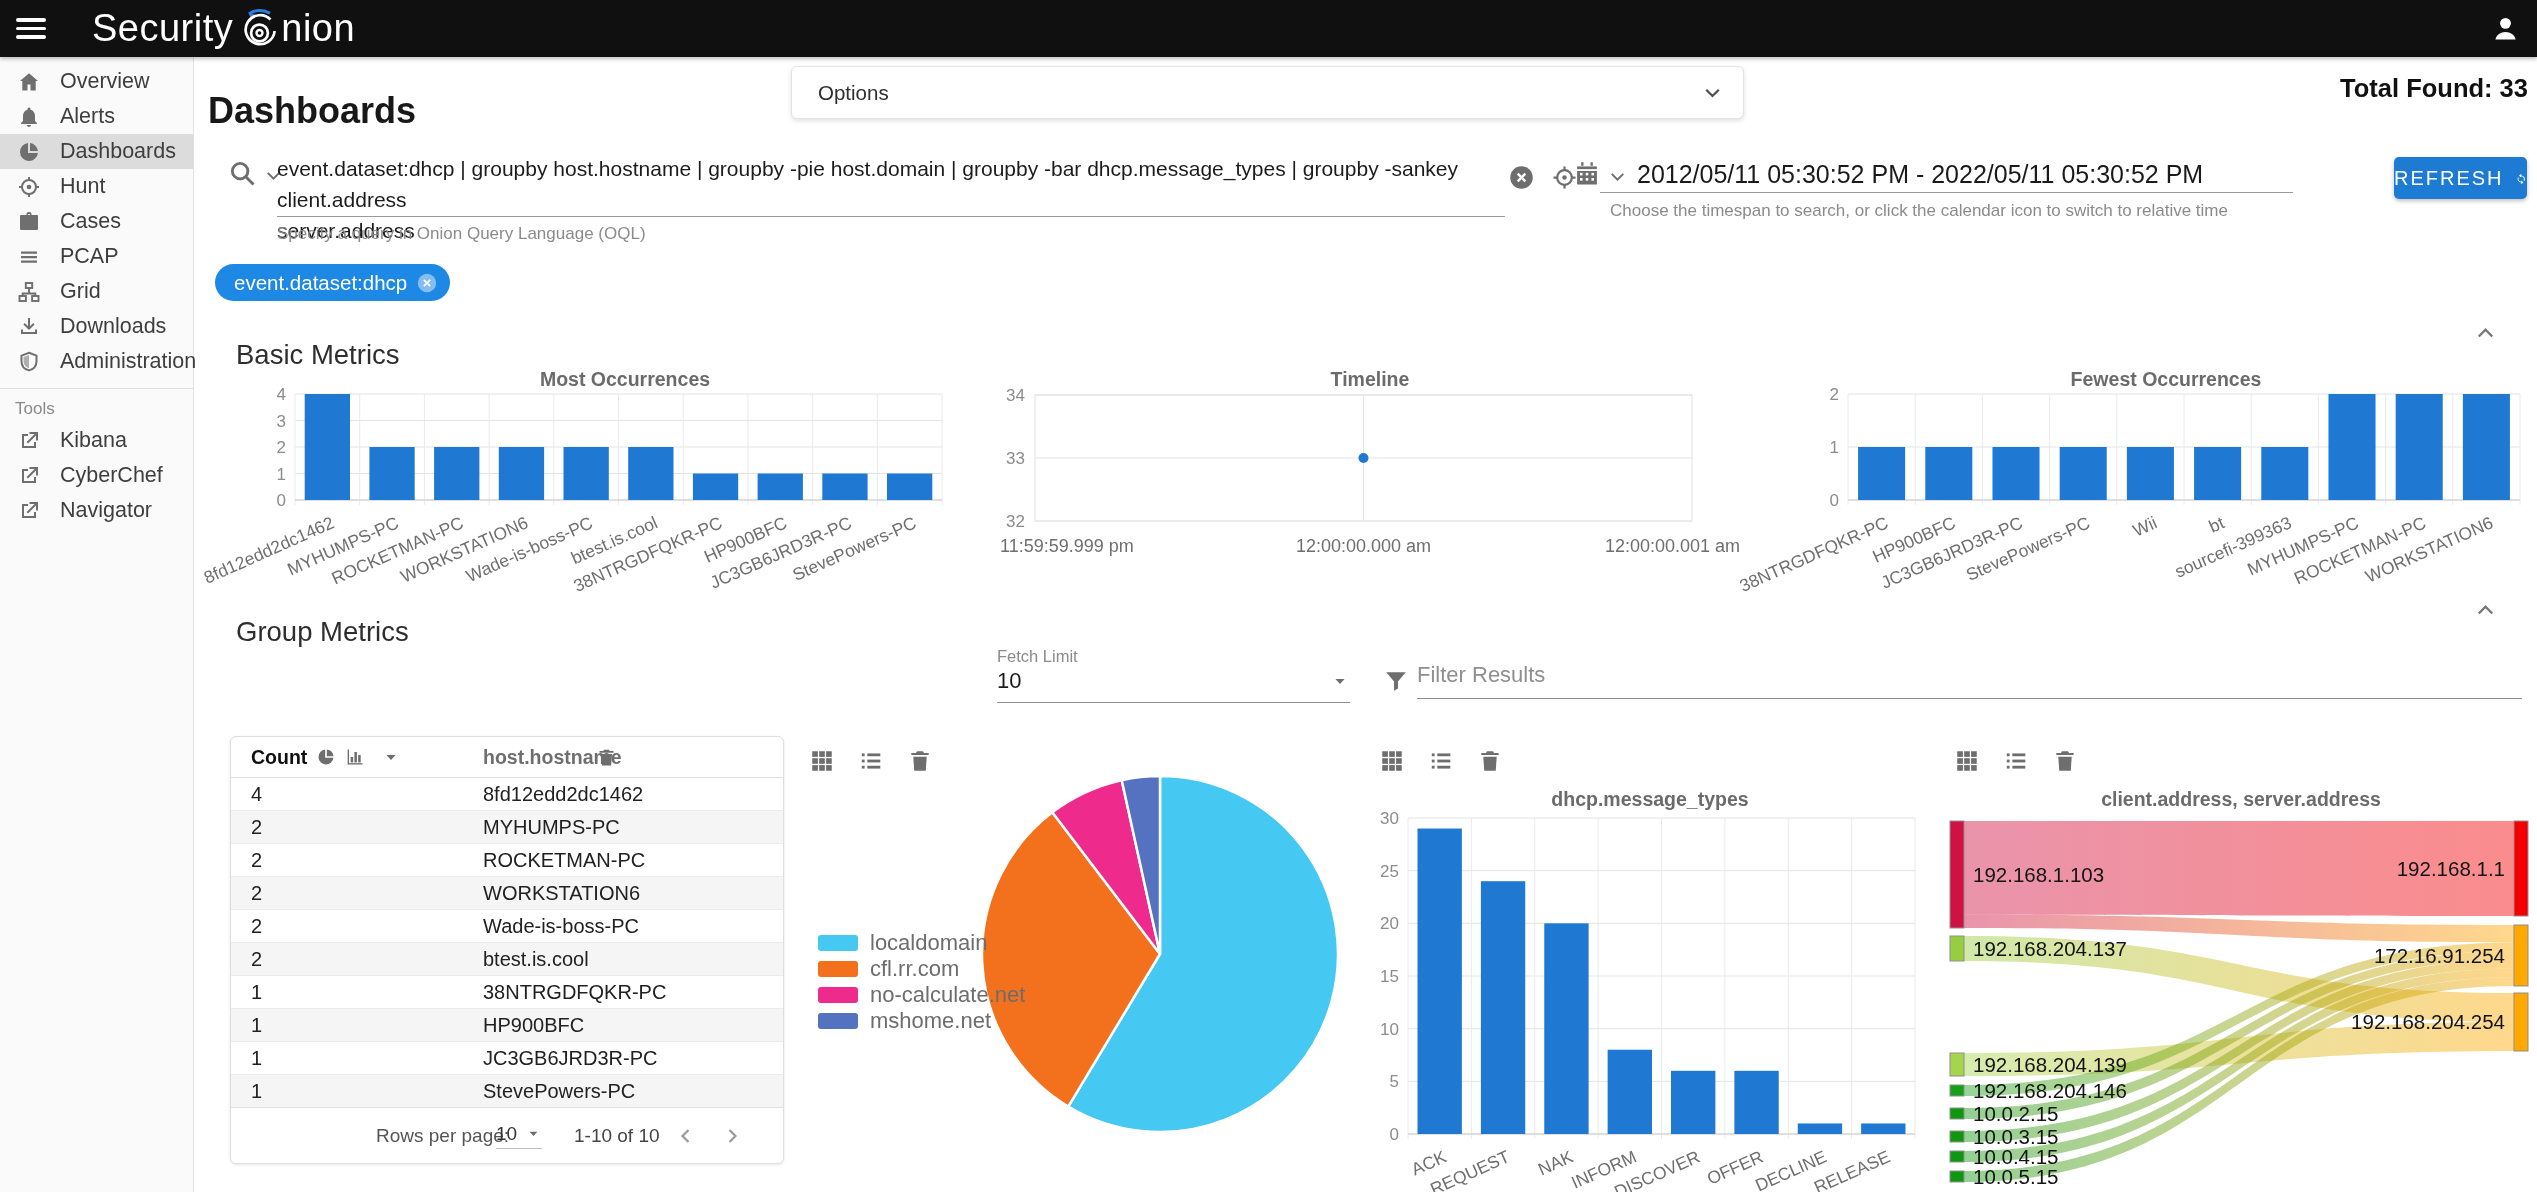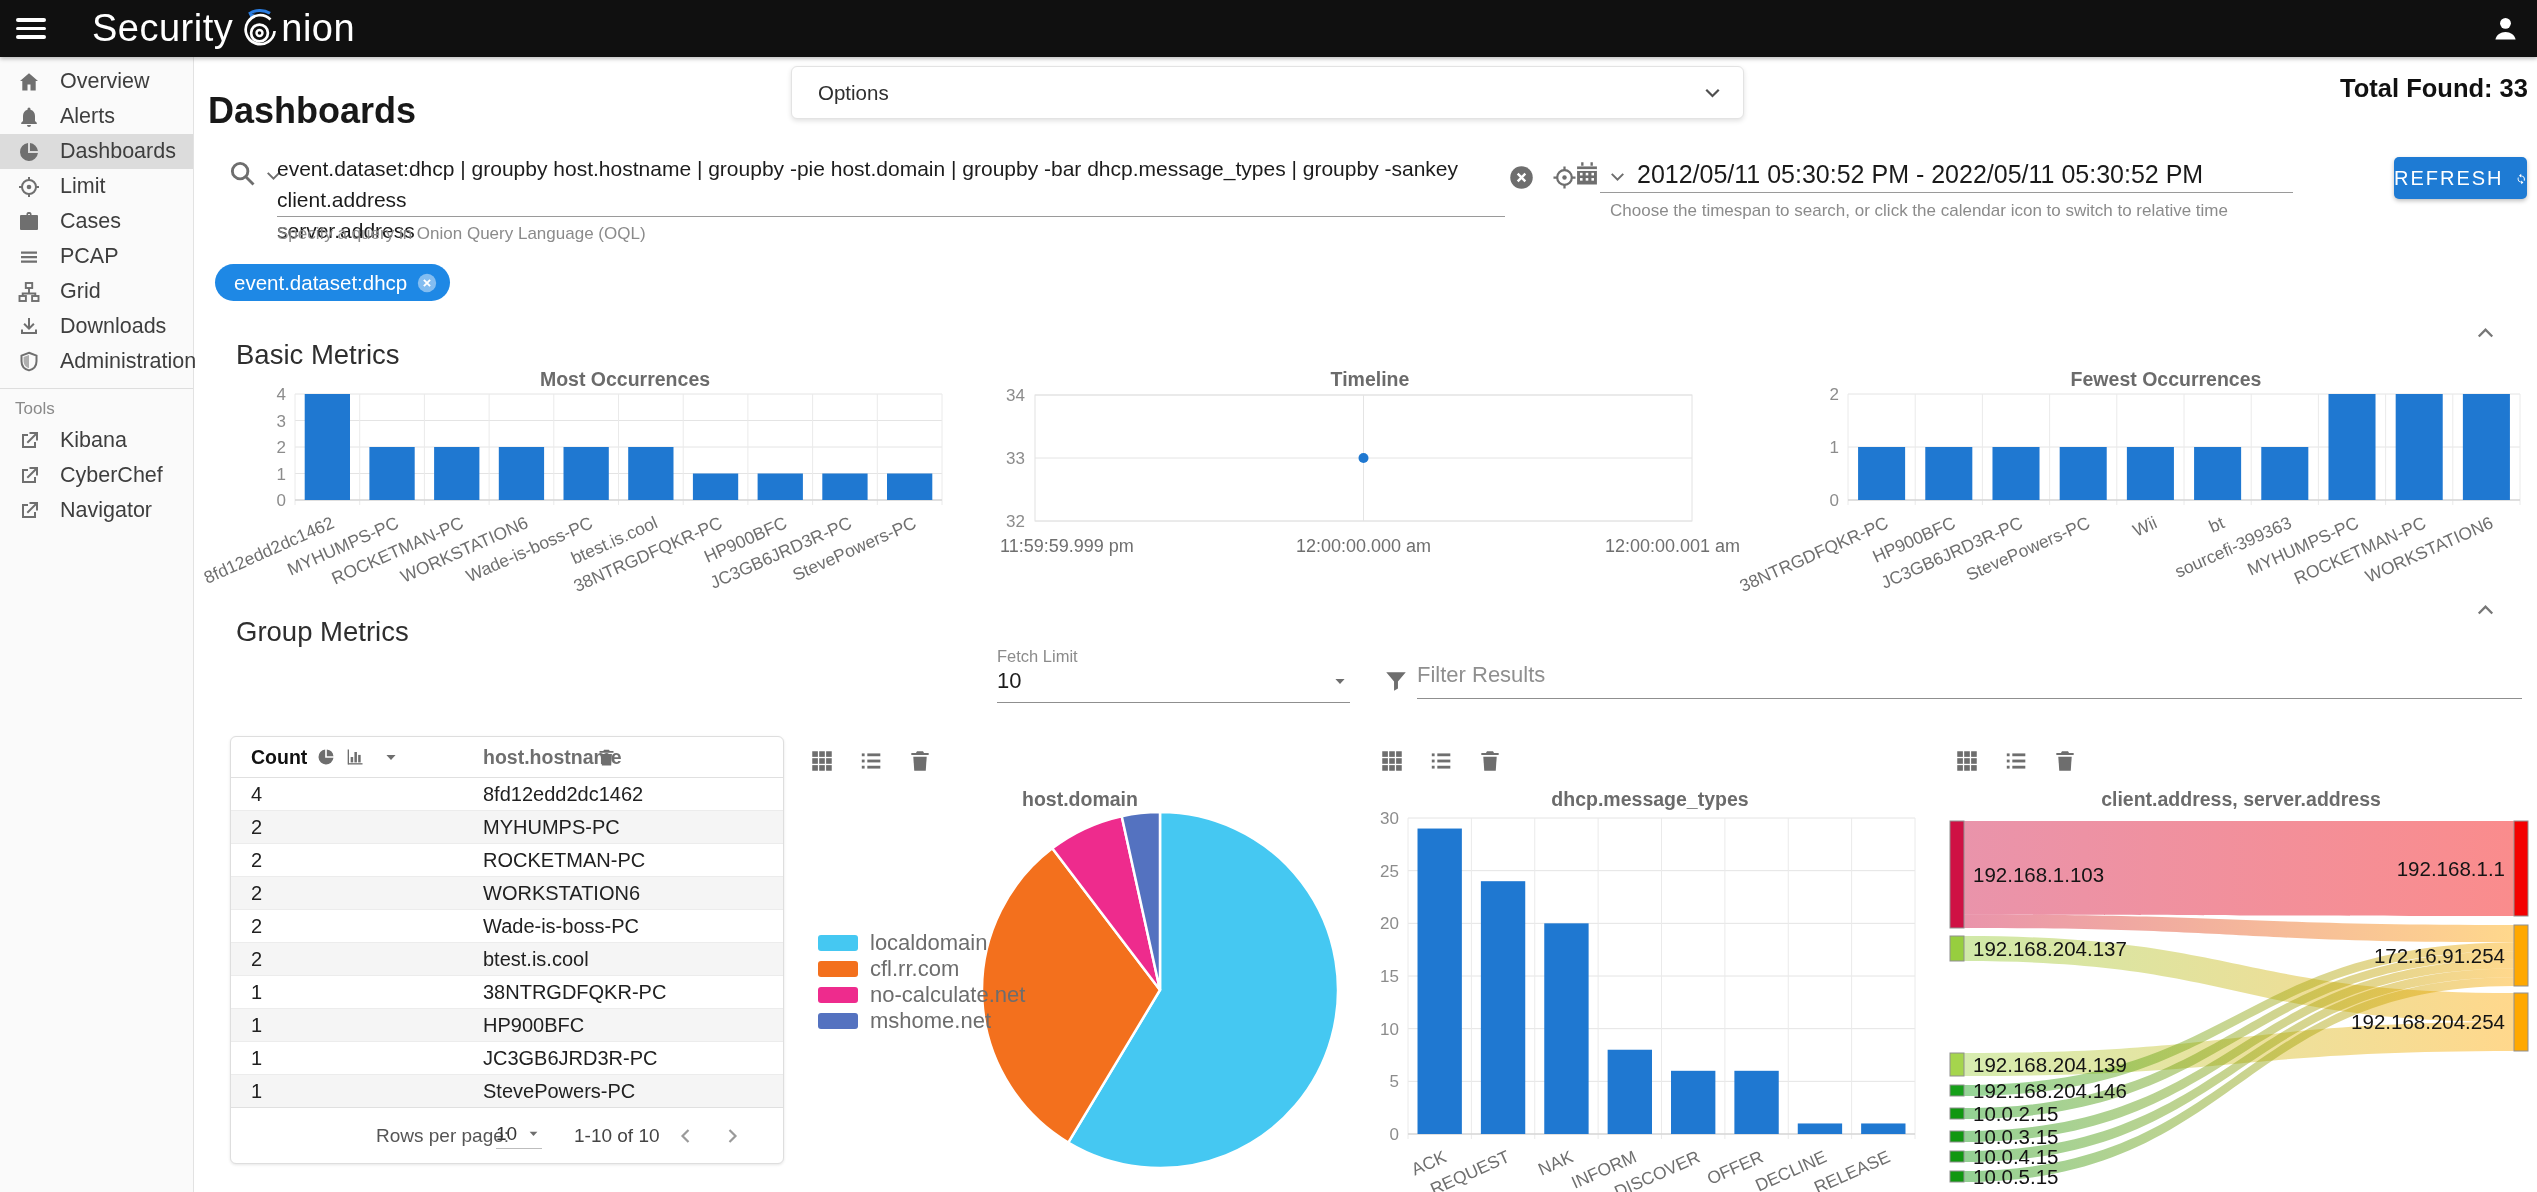--- a/index.html
+++ b/index.html
@@ -149,21 +149,21 @@
           <span>Dashboards</span>
         </div>
         <div class="side-item">
           <span class="ic">
             <svg viewBox="0 0 24 24" fill="none" stroke="currentColor" stroke-width="2">
               <circle cx="12" cy="12" r="7"></circle>
               <circle cx="12" cy="12" r="2.3" fill="currentColor" stroke="none"></circle>
               <path d="M12 2v4M12 18v4M2 12h4M18 12h4"></path>
             </svg>
           </span>
-          <span>Limit</span>
+          <span>Hunt</span>
         </div>
         <div class="side-item">
           <span class="ic">
             <svg viewBox="0 0 24 24">
               <path fill="currentColor" d="M9.5 5V4c0-1.1.9-2 2-2h1c1.1 0 2 .9 2 2v1H20a1 1 0 0 1 1 1v13a1 1 0 0 1-1 1H4a1 1 0 0 1-1-1V6a1 1 0 0 1 1-1h5.5zm1.6-1v1h1.8V4z"></path>
             </svg>
           </span>
           <span>Cases</span>
         </div>
         <div class="side-item">
@@ -595,21 +595,20 @@
             <rect x="8.6" y="16.4" width="12" height="2.6"></rect>
           </svg>
         </span>
       <span class="ic">
           <svg viewBox="0 0 24 24" fill="currentColor">
             <path d="M9.2 3h5.6l.9 1.5H20v2H4v-2h4.3z"></path>
             <path d="M5.8 8h12.4l-.9 13H6.7z"></path>
           </svg>
         </span>
     </div>
-    <div class="chart-title">host.domain</div>
     <div id="chart-pie">
         <svg width="560" height="380" viewBox="0 0 560 380" class="chart-svg">
           <path d="M360,180 L360,2 A178,178 0 1 1 268.23141342249016,332.5205773578309 Z" fill="#45c8f2" stroke="#fff" stroke-width="2.5"></path>
           <path d="M360,180 L268.23141342249016,332.5205773578309 A178,178 0 0 1 252.27898969550975,38.29543430439546 Z" fill="#f3701d" stroke="#fff" stroke-width="2.5"></path>
           <path d="M360,180 L252.27898969550975,38.29543430439546 A178,178 0 0 1 321.73526164243765,6.161541083604561 Z" fill="#ee2b8d" stroke="#fff" stroke-width="2.5"></path>
           <path d="M360,180 L321.73526164243765,6.161541083604561 A178,178 0 0 1 359.99999999999994,2 Z" fill="#5472c0" stroke="#fff" stroke-width="2.5"></path>
         </svg>
       </div>
     <div class="legend" id="pie-legend">
         <div class="lrow">

